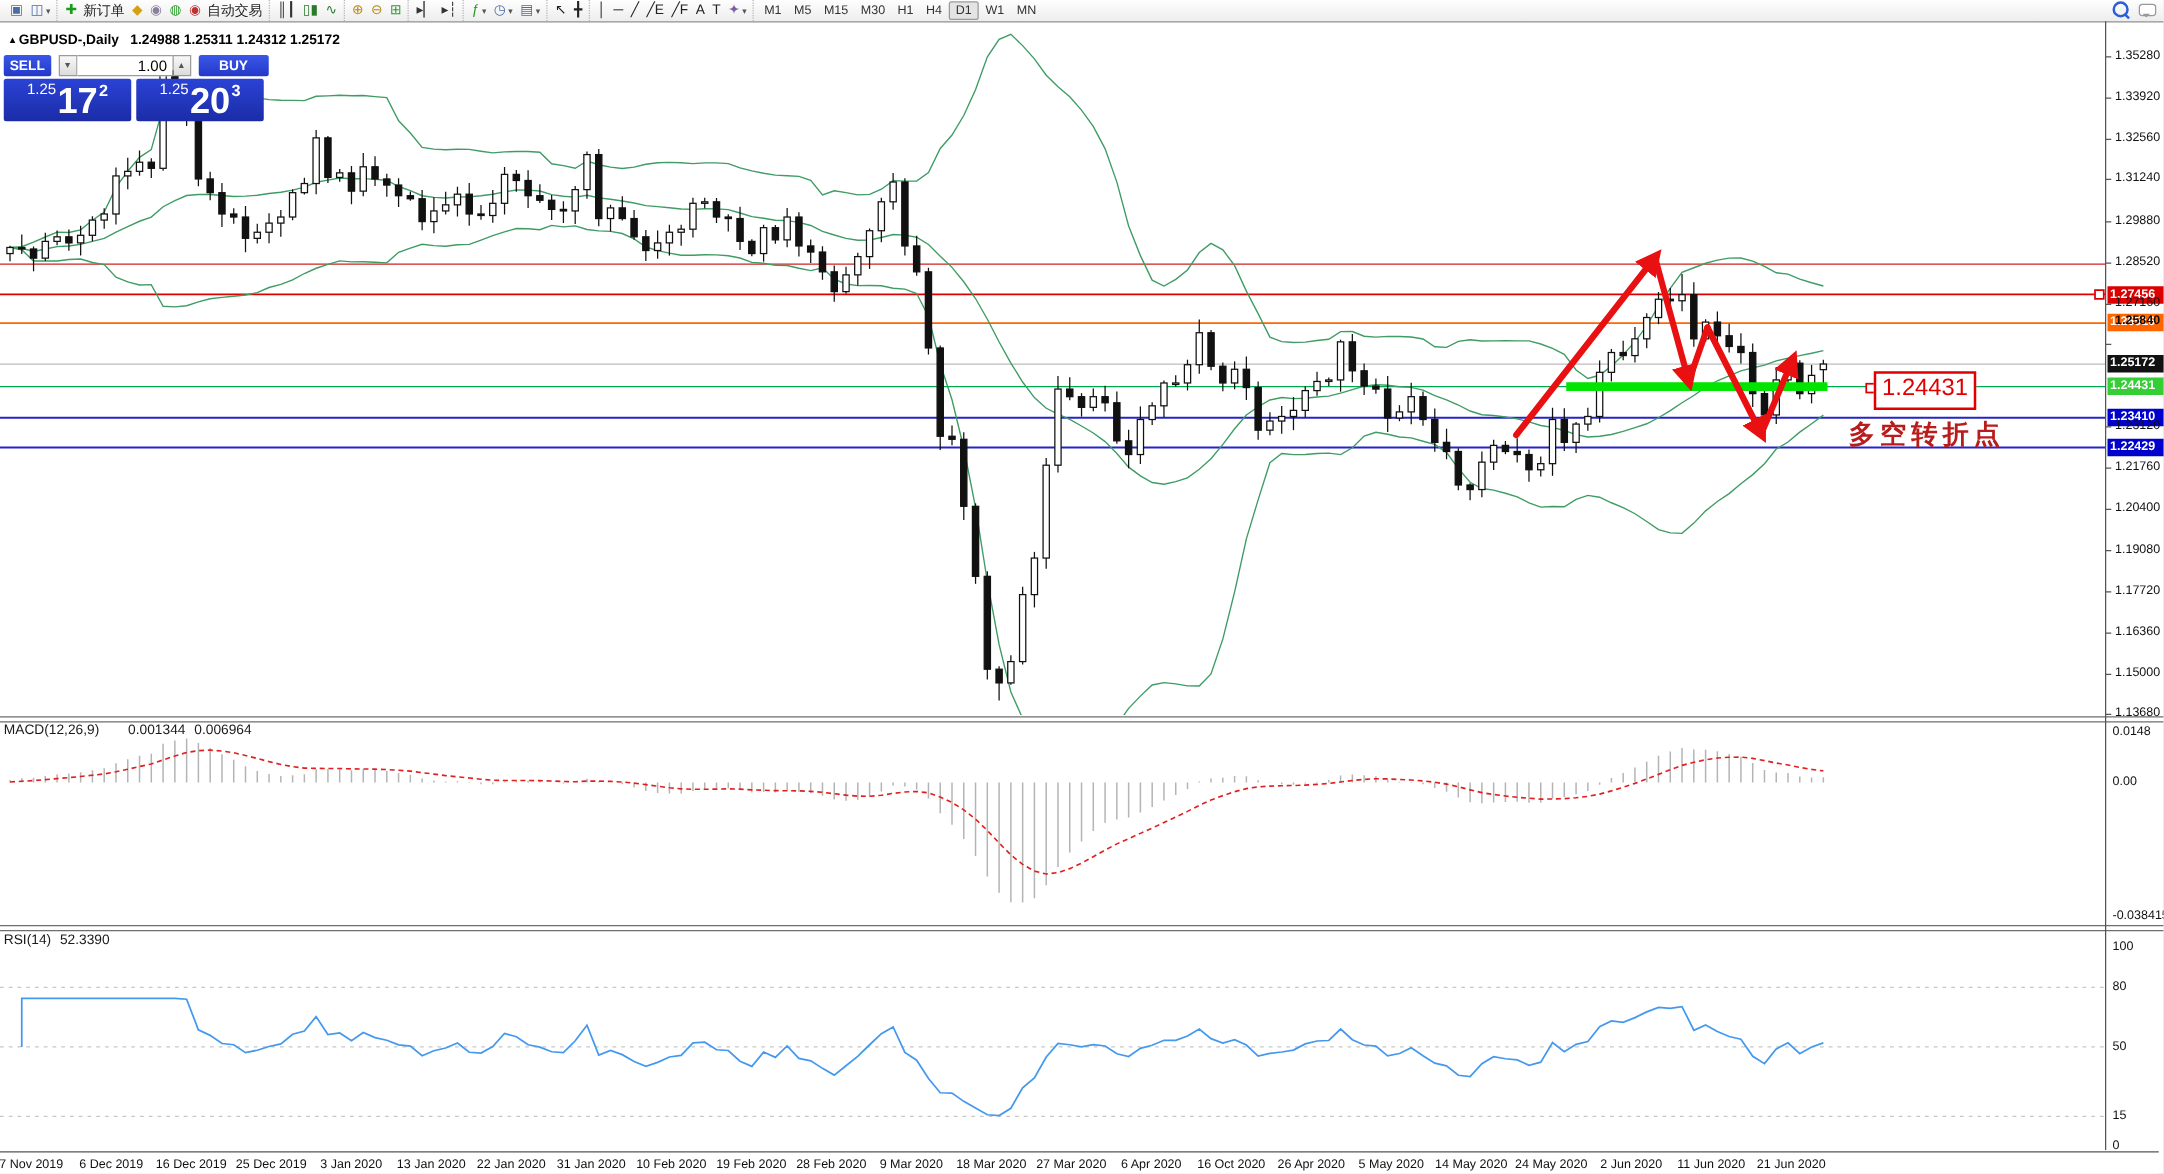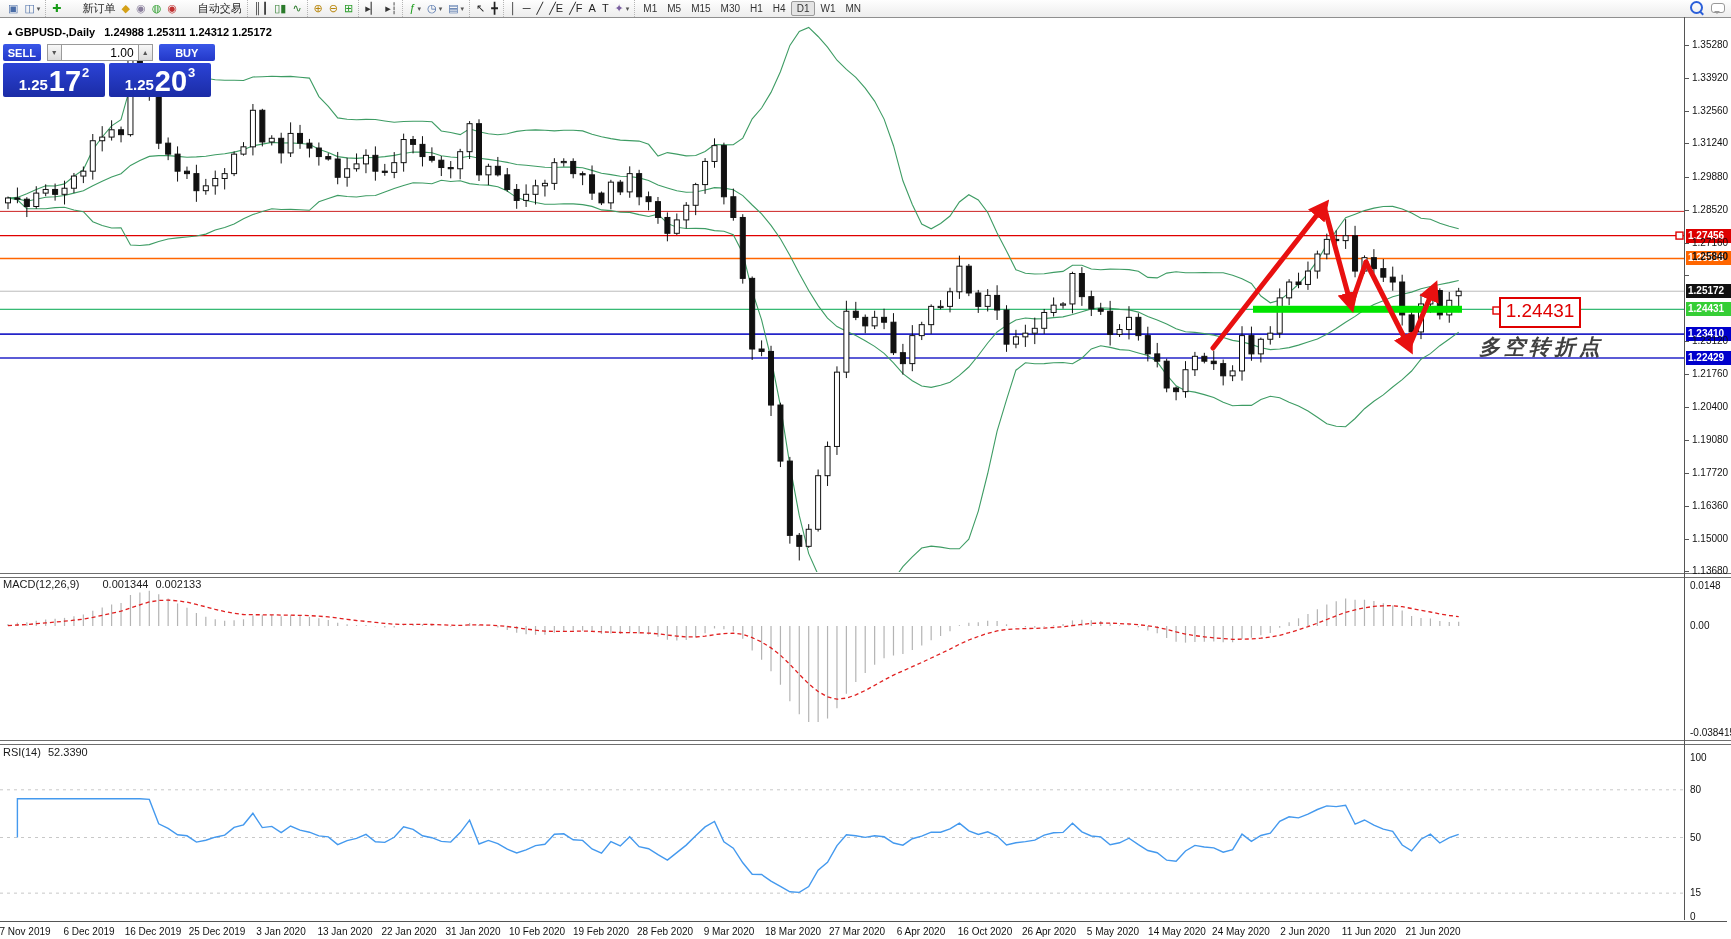--- a/index.html
+++ b/index.html
@@ -7,21 +7,21 @@
        font-family:"Liberation Sans",sans-serif;-webkit-font-smoothing:antialiased;}
   .abs{position:absolute;}
   
   #toolbar{position:absolute;left:0;top:0;width:1731px;height:17px;
            background:linear-gradient(#fefefe,#ededed);border-bottom:1px solid #8f8f8f;
            display:flex;align-items:center;font-size:11px;color:#333;white-space:nowrap;}
   .tgroup{display:flex;align-items:center;height:17px;border-left:1px dotted #b5b5b5;padding-left:3px;margin-left:2px;}
   .tgroup:first-child{border-left:none;margin-left:2px;}
   .titem{display:flex;align-items:center;height:15px;padding:0 3px;border-radius:2px;cursor:default;color:#444;}
   .titem .glyph{font-size:11px;line-height:15px;}
-  .titem .tlabel{margin-left:21px;color:#222;}
+  .titem .tlabel{margin-left:5px;color:#222;}
   .titem .caret{font-size:7px;margin-left:2px;color:#555;}
   .tf-btn{height:15px;padding:0 5px;display:flex;align-items:center;font-size:10px;color:#333;border-radius:2px;}
   .tf-btn.active{background:#e4e4e4;border:1px solid #9a9a9a;height:13px;}
   #tb-right{position:absolute;right:6px;top:1px;display:flex;align-items:center;gap:8px;}
   .mini-search{width:9px;height:9px;border:2px solid #2b5fd9;border-radius:50%;position:relative;}
   .mini-search:after{content:"";position:absolute;width:5px;height:2px;background:#2b5fd9;transform:rotate(45deg);left:7px;top:9px;}
   .mini-chat{width:12px;height:8px;border:1.5px solid #999;border-radius:3px;position:relative;background:#fff;}
   .mini-chat:after{content:"";position:absolute;left:2px;top:7px;border:3px solid transparent;border-top-color:#999;}
   
   #chart-title{position:absolute;left:8px;top:26px;font-size:11px;font-weight:bold;color:#000;}
@@ -34,21 +34,21 @@
   #oc-sell{width:44px;}
   #oc-buy{width:66px;margin-left:6px;}
   .oc-stepper{display:flex;margin-left:6px;height:17px;}
   .oc-arrow{width:13px;background:linear-gradient(#f8f8f8,#dcdcdc);border:1px solid #9a9a9a;
             font-size:7px;color:#555;display:flex;align-items:center;justify-content:center;cursor:pointer;}
   .oc-input{width:72px;border-top:1px solid #9a9a9a;border-bottom:1px solid #9a9a9a;background:#fff;
             font-size:12px;text-align:right;padding-right:4px;display:flex;align-items:center;justify-content:flex-end;color:#000;}
   .oc-row2{display:flex;margin-top:2px;gap:4px;}
   .oc-big{width:102px;height:33px;background:linear-gradient(#2b43d6,#1b2ca6);border-radius:2px;color:#fff;
           display:flex;align-items:flex-end;justify-content:center;padding-bottom:1px;cursor:pointer;}
-  .oc-big .small{font-size:15px;font-weight:bold;margin-bottom:3px;}
+  .oc-big .small{font-size:12px;font-weight:normal;margin-bottom:18px;}
   .oc-big .big{font-size:29px;font-weight:bold;line-height:29px;margin:0 1px;}
   .oc-big .sup{font-size:13px;font-weight:bold;align-self:flex-start;margin-top:2px;}
   
   .hsep{position:absolute;left:0;width:1731px;height:3px;border-top:1px solid #6e6e6e;border-bottom:1px solid #6e6e6e;background:#fff;}
   
   #vaxis{position:absolute;left:1684px;top:17px;width:1px;height:903px;background:#555;}
   .tick-label{position:absolute;left:1692px;font-size:10px;color:#111;}
   .tick-dash{position:absolute;left:1684px;width:5px;height:1px;background:#555;}
   .price-tag{position:absolute;left:1686px;width:45px;height:14px;font-size:10px;font-weight:bold;
              color:#fff;padding-left:2px;line-height:14px;}
@@ -740,21 +740,21 @@
         <span class="small">1.25</span>
         <span class="big">20</span>
         <span class="sup">3</span>
       </div>
     </div>
   </div>
 
   <div class="ind-label" style="left:3px;top:578px;">
     <span>MACD(12,26,9)</span>
     <span style="margin-left:20px;">0.001344</span>
-    <span style="margin-left:4px;">0.002133</span>
+    <span style="margin-left:4px;">0.006964</span>
   </div>
   <div class="ind-label" style="left:3px;top:746px;">
     <span>RSI(14)</span>
     <span style="margin-left:4px;">52.3390</span>
   </div>
 
   <div id="vaxis"></div>
   <div id="axis-labels">
       <div class="price-tag" style="top: 228.593px; background: rgb(221, 0, 0);">1.27456</div>
       <div class="price-tag" style="top: 251.491px; background: rgb(255, 102, 0);">1.26516</div>
@@ -825,15 +825,15 @@
       <div class="date-label" style="left: 1113px;">5 May 2020</div>
       <div class="date-label" style="left: 1177px;">14 May 2020</div>
       <div class="date-label" style="left: 1241px;">24 May 2020</div>
       <div class="date-label" style="left: 1305px;">2 Jun 2020</div>
       <div class="date-label" style="left: 1369px;">11 Jun 2020</div>
       <div class="date-label" style="left: 1433px;">21 Jun 2020</div>
     </div>
 
   <div id="level-box" style="left: 1499px; top: 297px; width: 78px; height: 27px;">1.24431</div>
 
-  <div id="cn-note" style="left: 1479px; top: 333px; color: #404040; font-style: italic;">多空转折点</div>
+  <div id="cn-note" style="left: 1479px; top: 333px; color: #b91c1c;">多空转折点</div>
 
 </div>
 
 </body></html>

